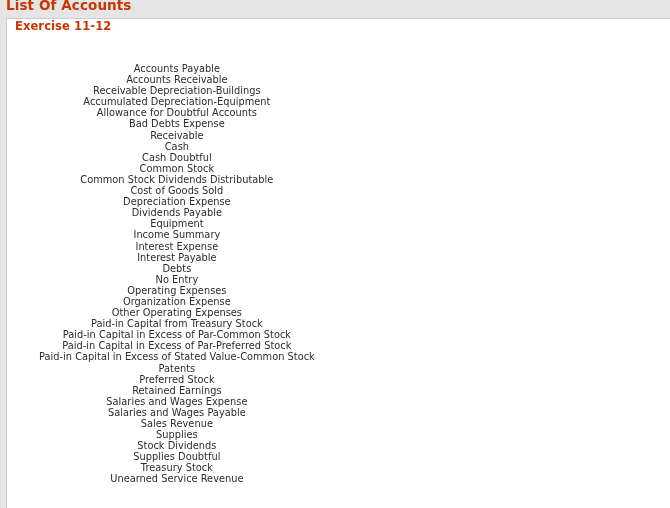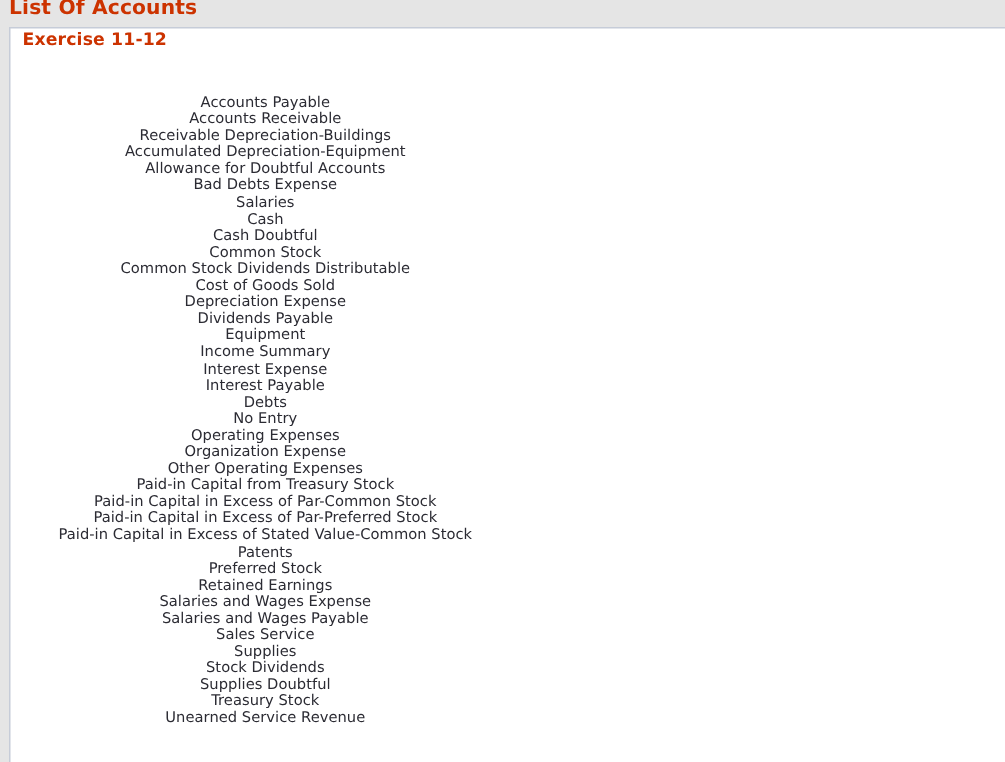--- a/index.html
+++ b/index.html
@@ -99,21 +99,21 @@
 
       <h2 class="exercise-title">Exercise 11-12</h2>
 
       <ul class="account-list">
           <li>Accounts Payable</li>
           <li>Accounts Receivable</li>
           <li>Receivable Depreciation-Buildings</li>
           <li>Accumulated Depreciation-Equipment</li>
           <li>Allowance for Doubtful Accounts</li>
           <li>Bad Debts Expense</li>
-          <li>Salaries</li>
+          <li>Receivable</li>
           <li>Cash</li>
           <li>Cash Doubtful</li>
           <li>Common Stock</li>
           <li>Common Stock Dividends Distributable</li>
           <li>Cost of Goods Sold</li>
           <li>Depreciation Expense</li>
           <li>Dividends Payable</li>
           <li>Equipment</li>
           <li>Income Summary</li>
           <li>Interest Expense</li>
@@ -125,21 +125,21 @@
           <li>Other Operating Expenses</li>
           <li>Paid-in Capital from Treasury Stock</li>
           <li>Paid-in Capital in Excess of Par-Common Stock</li>
           <li>Paid-in Capital in Excess of Par-Preferred Stock</li>
           <li>Paid-in Capital in Excess of Stated Value-Common Stock</li>
           <li>Patents</li>
           <li>Preferred Stock</li>
           <li>Retained Earnings</li>
           <li>Salaries and Wages Expense</li>
           <li>Salaries and Wages Payable</li>
-          <li>Sales Service</li>
+          <li>Sales Revenue</li>
           <li>Supplies</li>
           <li>Stock Dividends</li>
           <li>Supplies Doubtful</li>
           <li>Treasury Stock</li>
           <li>Unearned Service Revenue</li>
         </ul>
 
     </div>
   </div>
 

